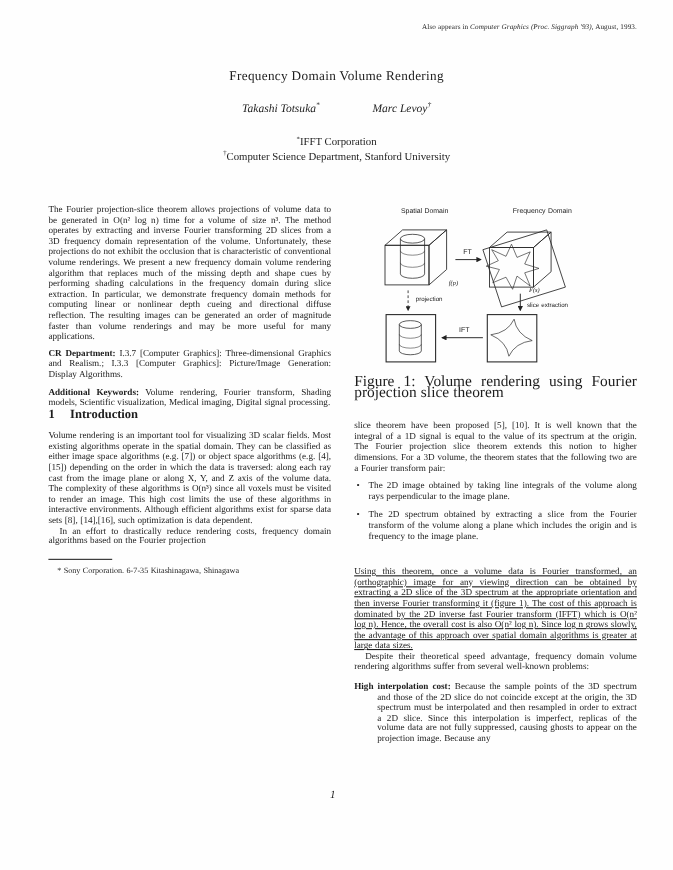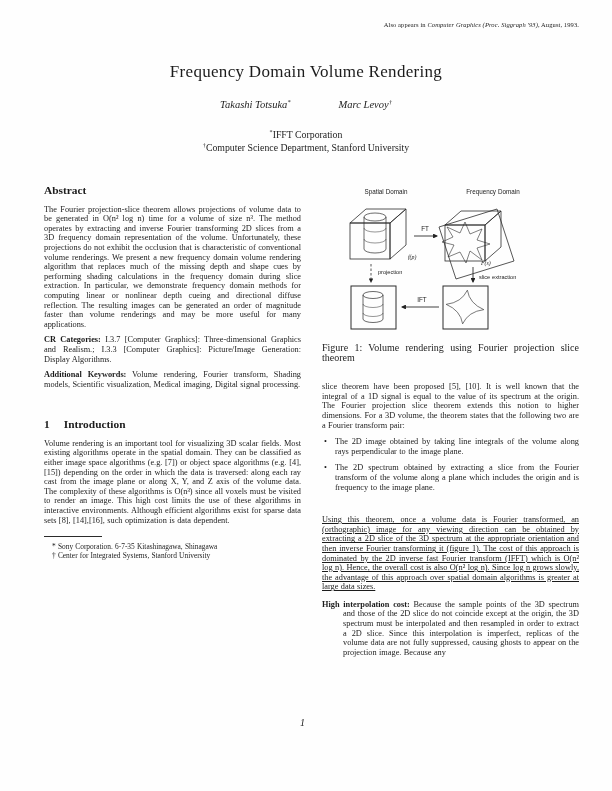--- a/index.html
+++ b/index.html
@@ -7,44 +7,44 @@
     width:612px; height:791px; background:#ffffff;
     font-family:"Liberation Serif","DejaVu Serif",serif;
     color:#1c1c1c; position:relative; overflow:hidden;
   }
   .page { position:absolute; left:0; top:0; width:612px; height:791px; background:#fefefe; }
 
   .header-note { position:absolute; top:21px; right:33px; font-size:6.5px; letter-spacing:.1px; white-space:nowrap; }
   .header-note i { font-style:italic; }
 
   .title-block { position:absolute; top:62px; left:0; width:612px; text-align:center; }
-  .title { font-size:17px; font-weight:normal; margin:0; letter-spacing:.3px; }
+  .title { font-size:12px; font-weight:normal; margin:0; letter-spacing:.3px; }
   .authors { margin-top:17px; font-size:10.5px; font-style:italic; display:flex; justify-content:center; gap:48px; }
   sup { font-size:62%; vertical-align:super; line-height:0; }
   .affiliations { margin-top:18px; font-size:9.8px; line-height:13px; font-style:normal; }
 
   .col { position:absolute; width:257px; font-size:8.3px; line-height:9.6px; text-align:justify; word-spacing:.35px; }
   .col-left { left:44px; top:186px; }
   .col-right { left:322px; top:183px; }
   p { margin:0; }
   .sec { font-size:11.4px; font-weight:bold; margin:0 0 9px 0; text-align:left; }
   .sec-num { display:inline-block; margin-right:14px; }
   .mt6 { margin-top:6px; } .mt7 { margin-top:23px;text-decoration:underline; } .mt8 { margin-top:8px; }
-  .mt14 { margin-top:31px; } .mt18 { margin-top:18px; }
+  .mt14 { margin-top:2px; } .mt18 { margin-top:18px; }
   .indent { text-indent:10px; }
   .hang { padding-left:21px; text-indent:-21px; }
   b { font-weight:bold; }
 
   .footnotes { margin-top:11px; font-size:7.4px; line-height:9px; text-align:left; }
   .fn-rule { border:none; border-top:1px solid #2a2a2a; width:58px; margin:0 0 5px 0; }
   .fn-first { padding-left:8px; }
   .fn-cont { padding-left:16px; }
 
   .figure-wrap { margin-left:16px; width:250px; height:150px; }
-  .caption { margin-top:7px; font-size:10px; line-height:10.8px; }
+  .caption { margin-top:7px; font-size:14px; line-height:10.8px; }
 
   .bullet { position:relative; padding-left:13px; margin-top:7px; }
   .bullet .glyph { position:absolute; left:2px; top:-0.5px; }
 
   .page-number { position:absolute; left:300px; top:717px; font-size:10px; font-style:italic; }
 
   .fig-label { font-family:"Liberation Sans","DejaVu Sans",sans-serif; font-size:6.3px; fill:#222; }
   .fig-small { font-family:"Liberation Sans","DejaVu Sans",sans-serif; font-size:5.6px; fill:#222; }
   .fig-math { font-family:"Liberation Serif","DejaVu Serif",serif; font-style:italic; font-size:5.8px; fill:#222; }
   .ln { stroke:#2c2c2c; fill:none; }
@@ -62,32 +62,31 @@
       <span><span>Takashi Totsuka</span><sup>*</sup></span>
       <span><span>Marc Levoy</span><sup>†</sup></span>
     </div>
     <div class="affiliations">
       <div><sup>*</sup><span>IFFT Corporation</span></div>
       <div><sup>†</sup><span>Computer Science Department, Stanford University</span></div>
     </div>
   </div>
 
   <div class="col col-left">
-    <h2 class="sec">Abstract</h2>
     <p>The Fourier projection-slice theorem allows projections of volume data to be generated in O(n² log n) time for a volume of size n³.  The method operates by extracting and inverse Fourier transforming 2D slices from a 3D frequency domain representation of the volume. Unfortunately, these projections do not exhibit the occlusion that is characteristic of conventional volume renderings. We present a new frequency domain volume rendering algorithm that replaces much of the missing depth and shape cues by performing shading calculations in the frequency domain during slice extraction. In particular, we demonstrate frequency domain methods for computing linear or nonlinear depth cueing and directional diffuse reflection. The resulting images can be generated an order of magnitude faster than volume renderings and may be more useful for many applications.</p>
-    <p class="mt6"><b>CR Categories:</b> <span>I.3.7 [Computer Graphics]: Three-dimensional Graphics and Realism.; I.3.3 [Computer Graphics]: Picture/Image Generation: Display Algorithms.</span></p>
+    <p class="mt6"><b>CR Department:</b> <span>I.3.7 [Computer Graphics]: Three-dimensional Graphics and Realism.; I.3.3 [Computer Graphics]: Picture/Image Generation: Display Algorithms.</span></p>
     <p class="mt6"><b>Additional Keywords:</b> <span>Volume rendering, Fourier transform, Shading models, Scientific visualization, Medical imaging, Digital signal processing.</span></p>
 
     <h2 class="sec mt14"><span class="sec-num">1</span><span>Introduction</span></h2>
     <p>Volume rendering is an important tool for visualizing 3D scalar fields.  Most existing algorithms operate in the spatial domain.  They can be classified as either image space algorithms (e.g.  [7]) or object space algorithms (e.g.  [4], [15]) depending on the order in which the data is traversed: along each ray cast from the image plane or along X, Y, and Z axis of the volume data.  The complexity of these algorithms is O(n³) since all voxels must be visited to render an image. This high cost limits the use of these algorithms in interactive environments.  Although efficient algorithms exist for sparse data sets [8], [14],[16], such optimization is data dependent.</p>
+    <p class="indent">In an effort to drastically reduce rendering costs, frequency domain algorithms based on the Fourier projection</p>
 
     <div class="footnotes">
       <hr class="fn-rule">
       <div class="fn-first">* Sony Corporation. 6-7-35 Kitashinagawa, Shinagawa</div>
-      <div class="fn-first">† Center for Integrated Systems, Stanford University</div>
     </div>
   </div>
 
   <div class="col col-right">
 
     <svg class="figure-wrap" viewBox="0 0 250 150">
       <defs>
         <pattern id="hatch" width="3.5" height="3.5" patternUnits="userSpaceOnUse" patternTransform="rotate(45)">
           <rect width="3.5" height="3.5" fill="#d9d9d9"></rect>
           <line x1="0" y1="0" x2="0" y2="3.5" stroke="#898989" stroke-width="1"></line>
@@ -161,19 +160,20 @@
     <div class="bullet">
       <span class="glyph">•</span>
       <p>The 2D image obtained by taking line integrals of the volume along rays perpendicular to the image plane.</p>
     </div>
     <div class="bullet">
       <span class="glyph">•</span>
       <p>The 2D spectrum obtained by extracting a slice from the Fourier transform of the volume along a plane which includes the origin and is frequency to the image plane.</p>
     </div>
 
     <p class="mt7">Using this theorem, once a volume data is Fourier transformed, an (orthographic) image for any viewing direction can be obtained by extracting a 2D slice of the 3D spectrum at the appropriate orientation and then inverse Fourier transforming it (figure 1).  The cost of this approach is dominated by the 2D inverse fast Fourier transform (IFFT) which is O(n² log n).  Hence, the overall cost is also O(n² log n). Since log n grows slowly, the advantage of this approach over spatial domain algorithms is greater at large data sizes.</p>
+    <p class="indent">Despite their theoretical speed advantage, frequency domain volume rendering algorithms suffer from several well-known problems:</p>
 
     <p class="hang mt8"><b>High interpolation cost:</b> <span>Because the sample points of the 3D spectrum and those of the 2D slice do not coincide except at the origin, the 3D spectrum must be interpolated and then resampled in order to extract a 2D slice. Since this interpolation is imperfect, replicas of the volume data are not fully suppressed, causing ghosts to appear on the projection image. Because any</span></p>
   </div>
 
   <div class="page-number">1</div>
 
 </div>
 
 </body></html>

